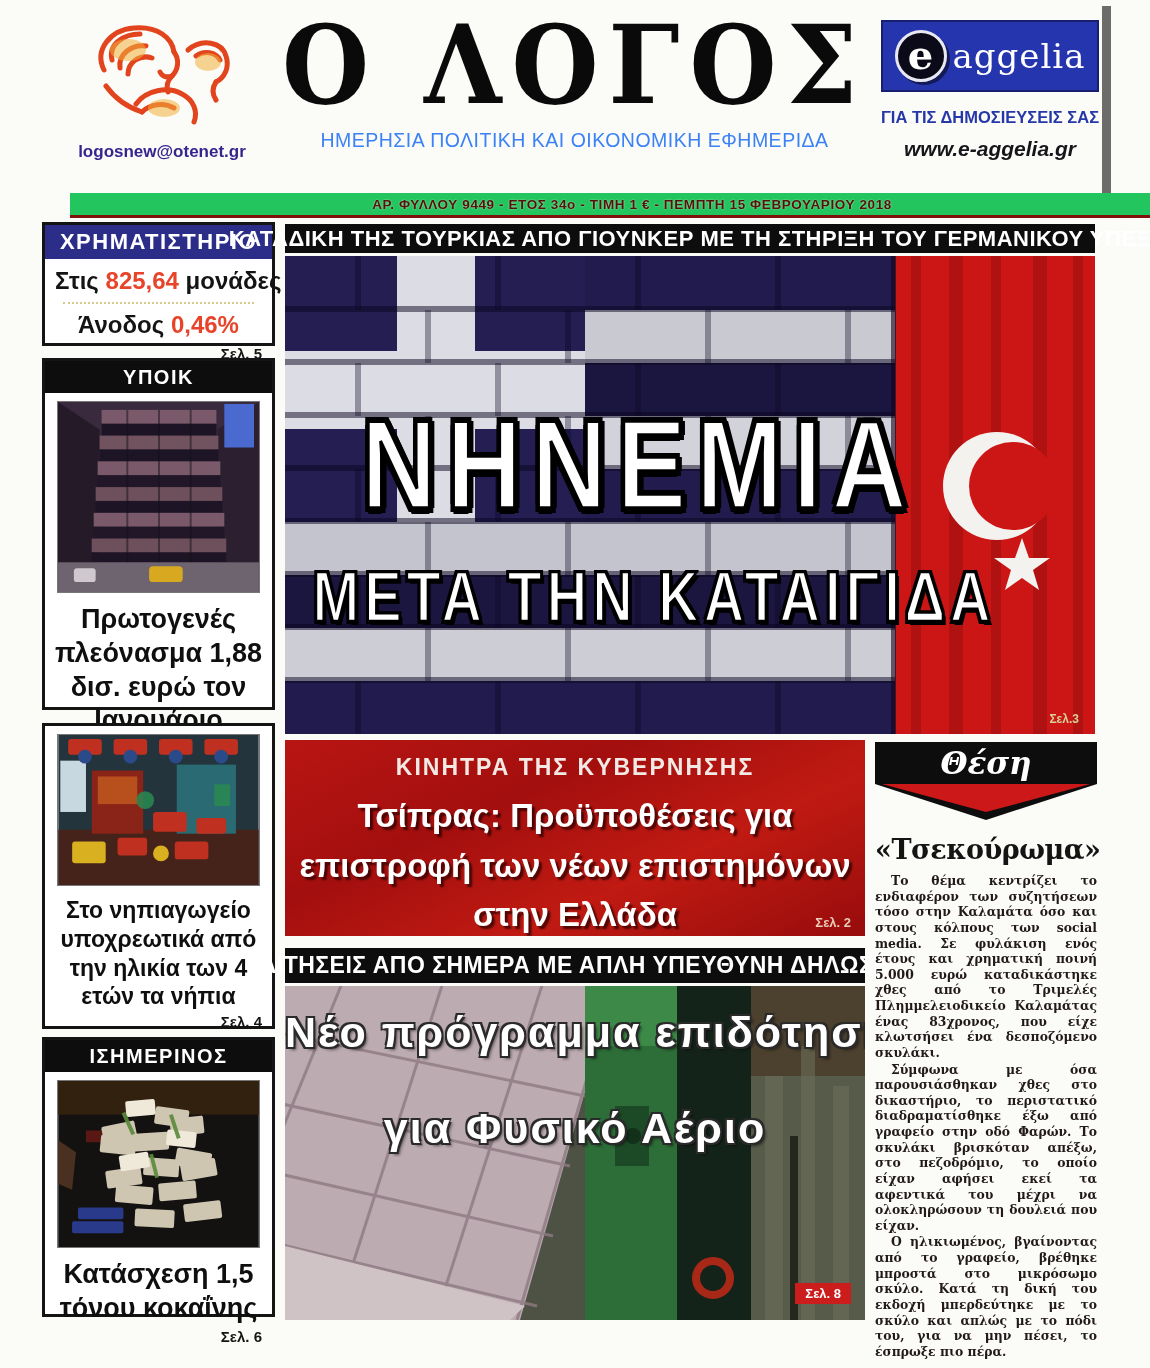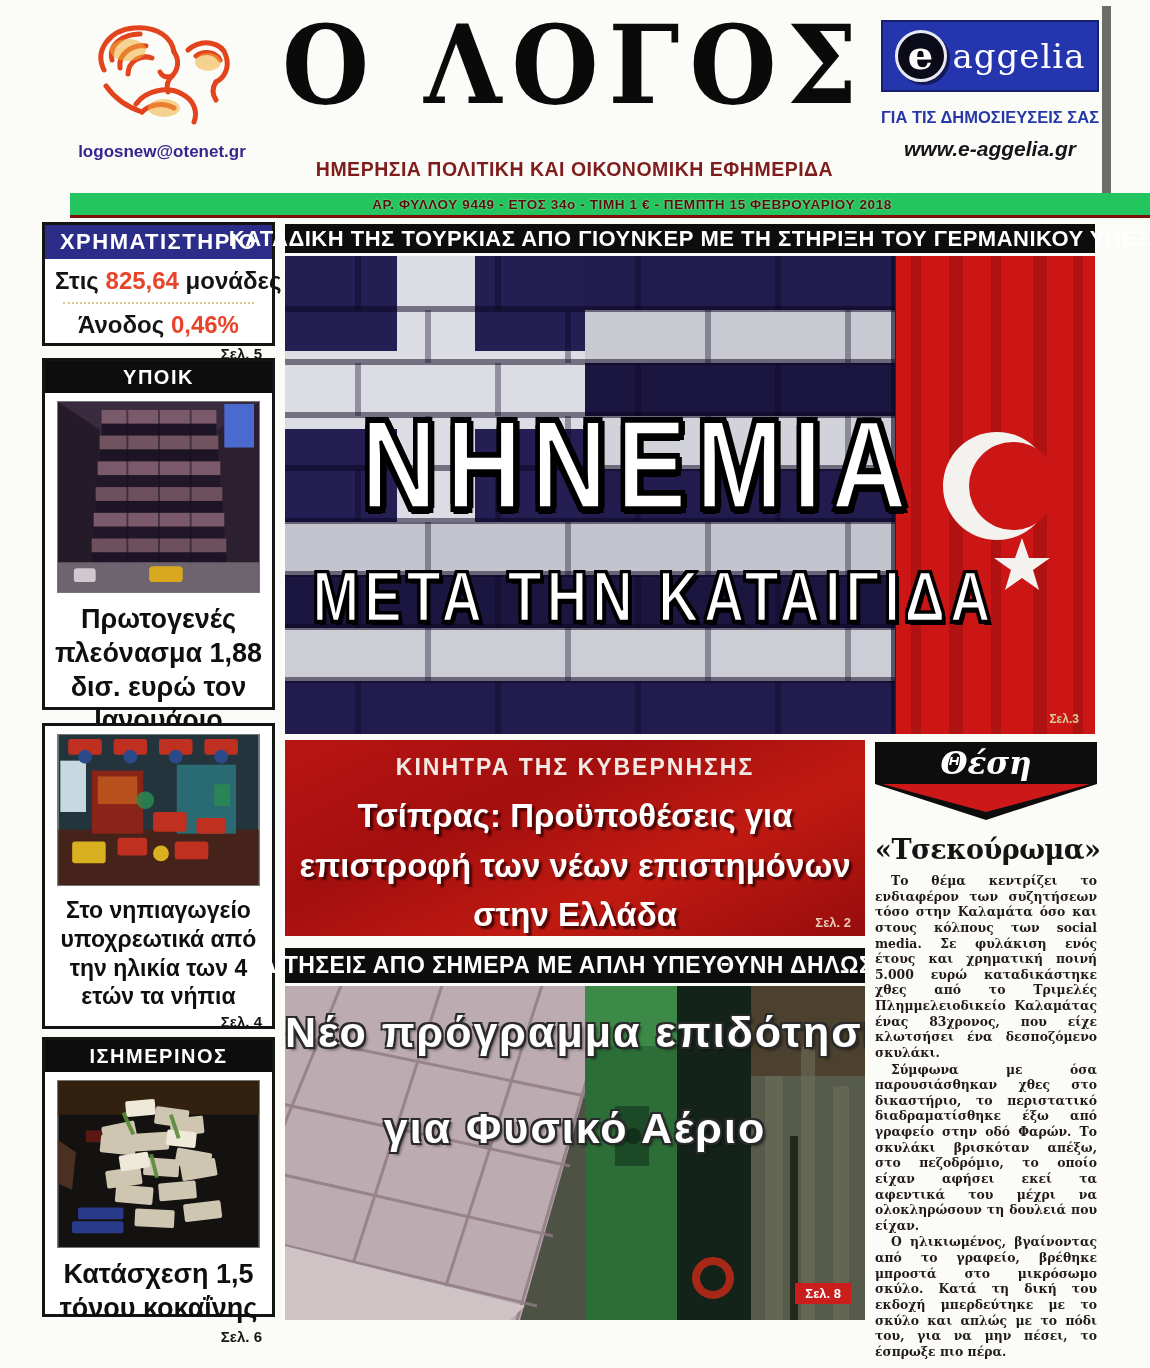--- a/index.html
+++ b/index.html
@@ -11,21 +11,21 @@
   }
   
   .logo-block { position:absolute; left:62px; top:16px; width:200px; text-align:center; }
   .logo-email { margin-top:4px; font-size:17px; font-weight:bold; color:#35258e; }
   .masthead { position:absolute; left:282px; top:6px; width:585px; text-align:center; }
   .masthead-title {
     font-family:"DejaVu Serif", serif; font-weight:bold; font-size:100px;
     letter-spacing:10px; color:#0a0a0a; line-height:1.1; transform:scaleY(1.08);
     transform-origin:top center; white-space:nowrap;
   }
-  .masthead-sub { margin-top:42px; font-size:19.5px; font-weight:bold; color:#7f1d1d; letter-spacing:0.5px; white-space:nowrap; }
+  .masthead-sub { margin-top:13px; font-size:19.5px; font-weight:normal; color:#3b82f6; letter-spacing:0.5px; white-space:nowrap; }
   .ad-block { position:absolute; left:876px; top:20px; width:228px; text-align:center; }
   .ad-box {
     width:218px; height:72px; margin:0 auto; background:#2535ae; border:2px solid #16206e;
     display:flex; align-items:center; justify-content:center; gap:6px;
   }
   .ad-e {
     width:52px; height:52px; border-radius:50%; background:#0a0a18;
     border:3px solid #e8e8f2; color:#fff; font-family:"DejaVu Serif", serif;
     font-size:40px; font-weight:bold; line-height:44px; text-align:center;
     box-shadow:3px 3px 0 rgba(0,0,0,.5);

